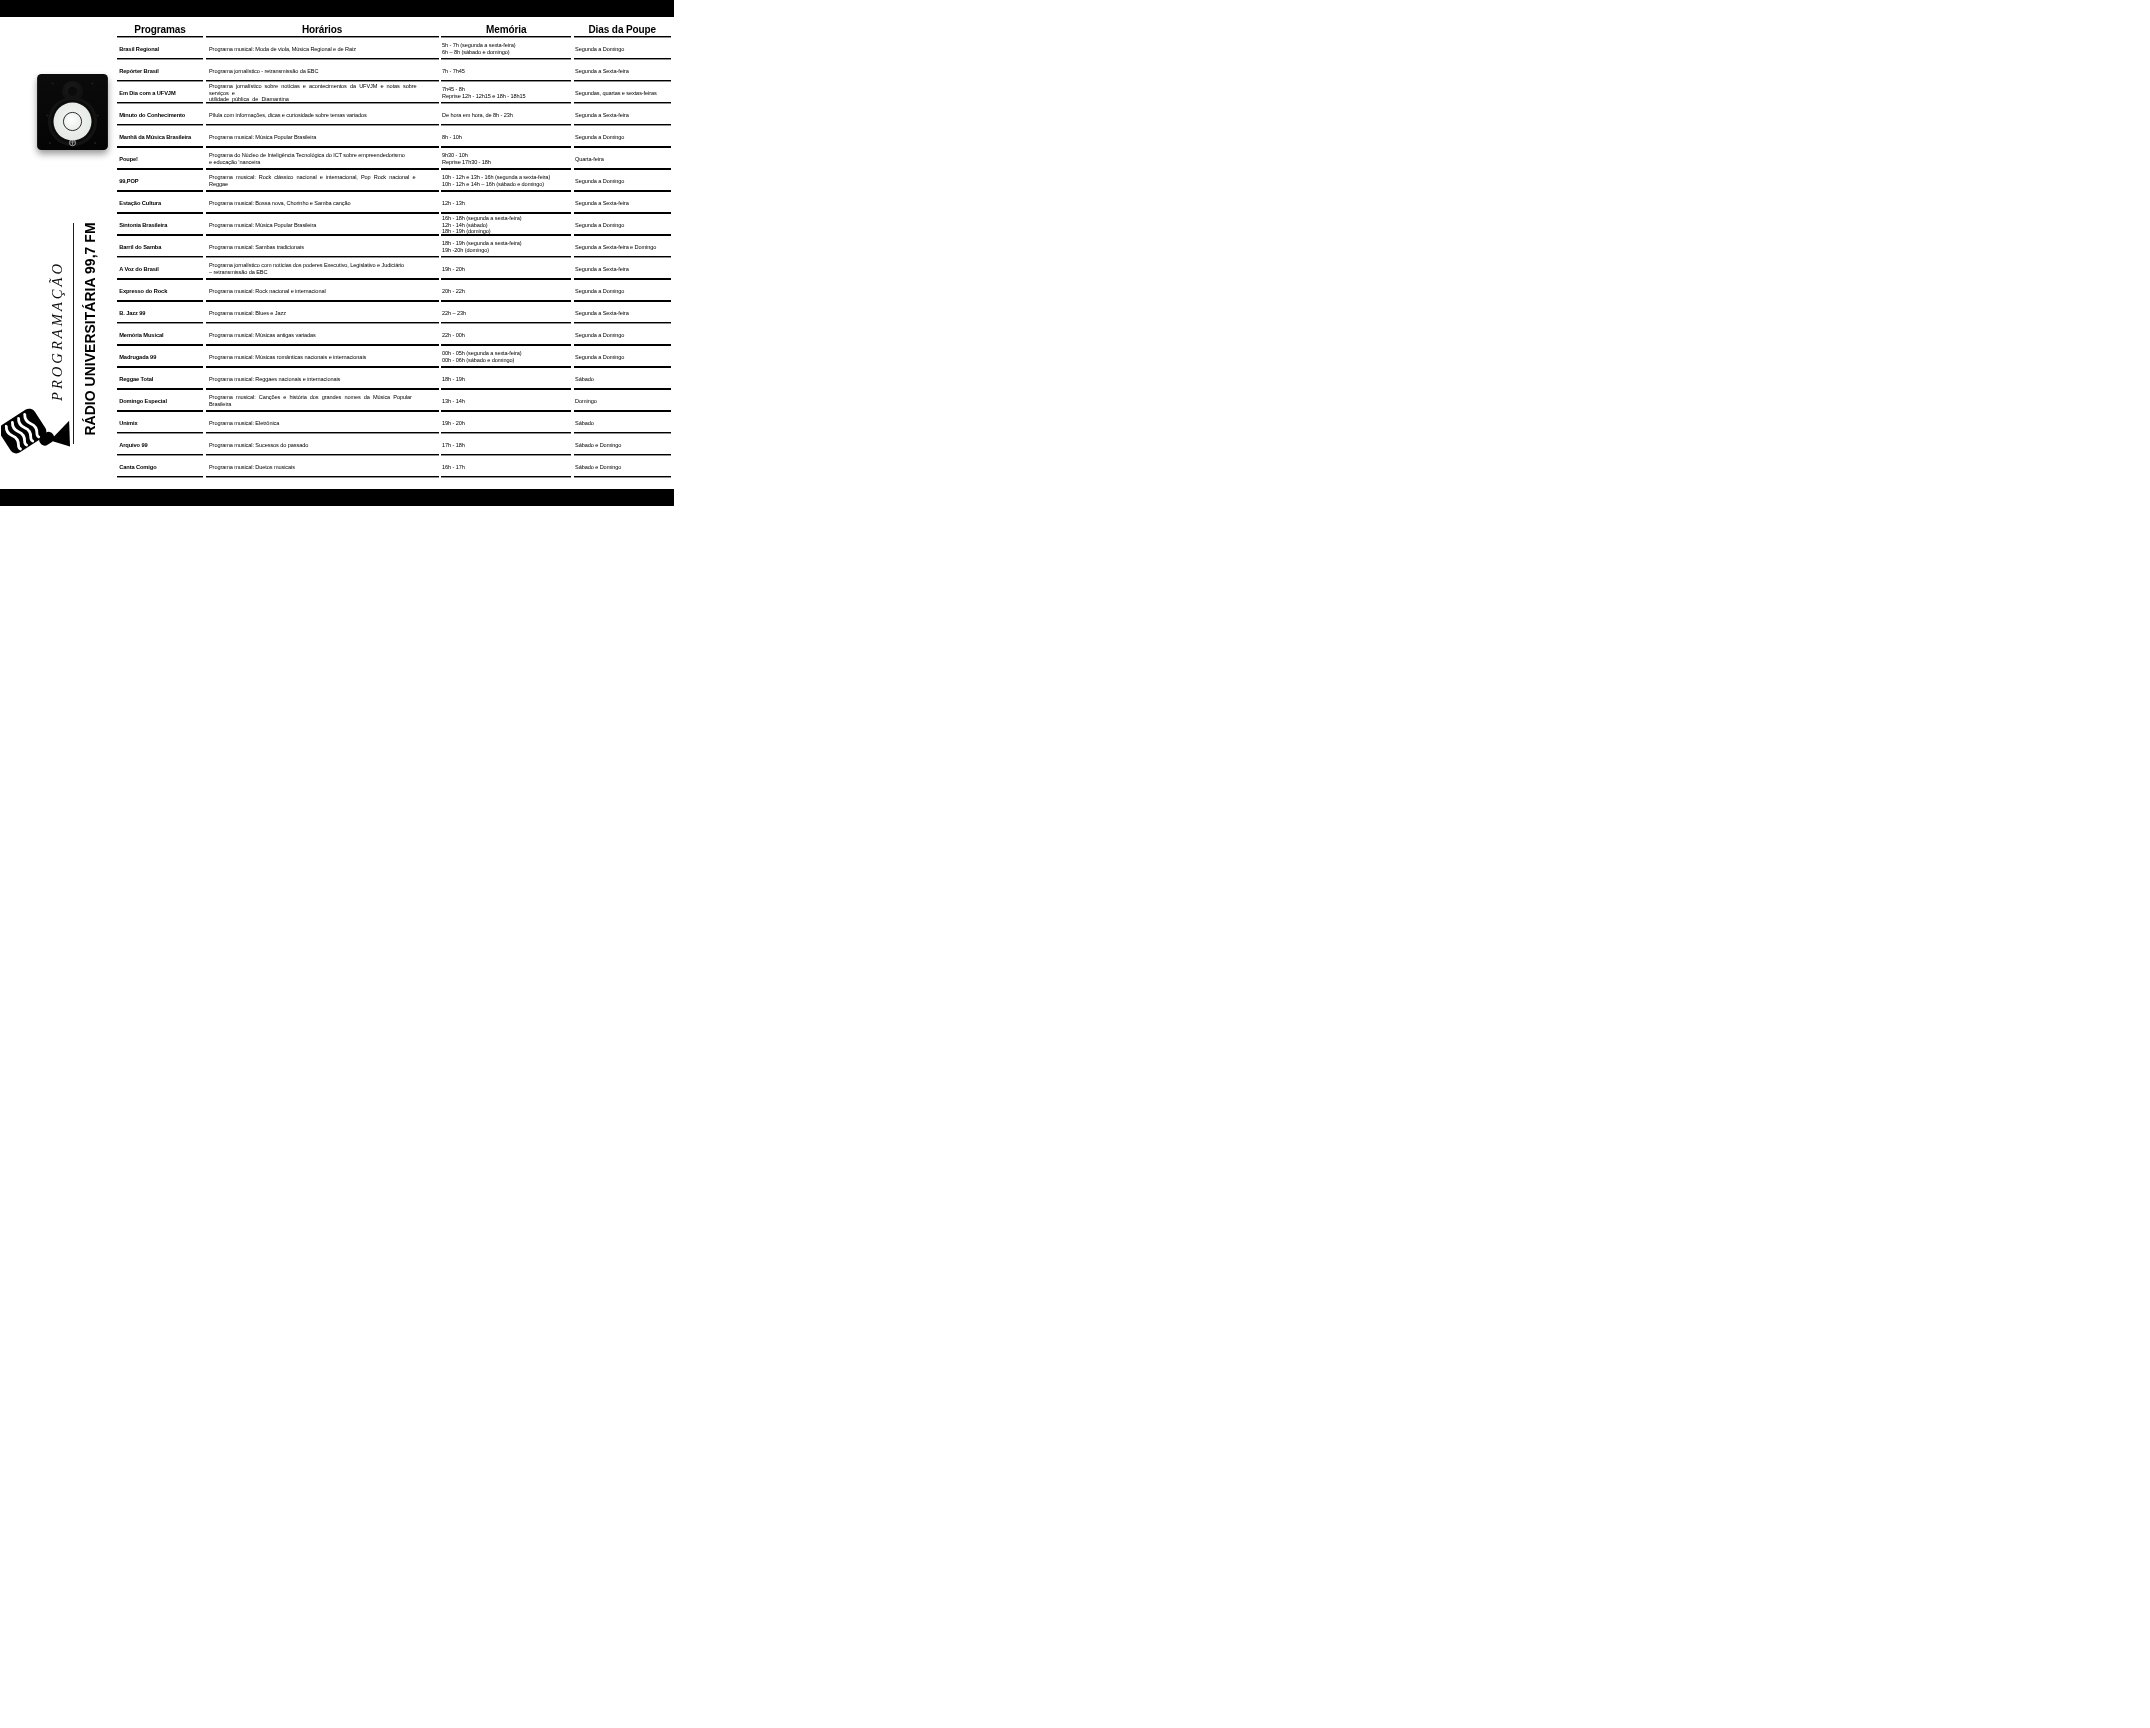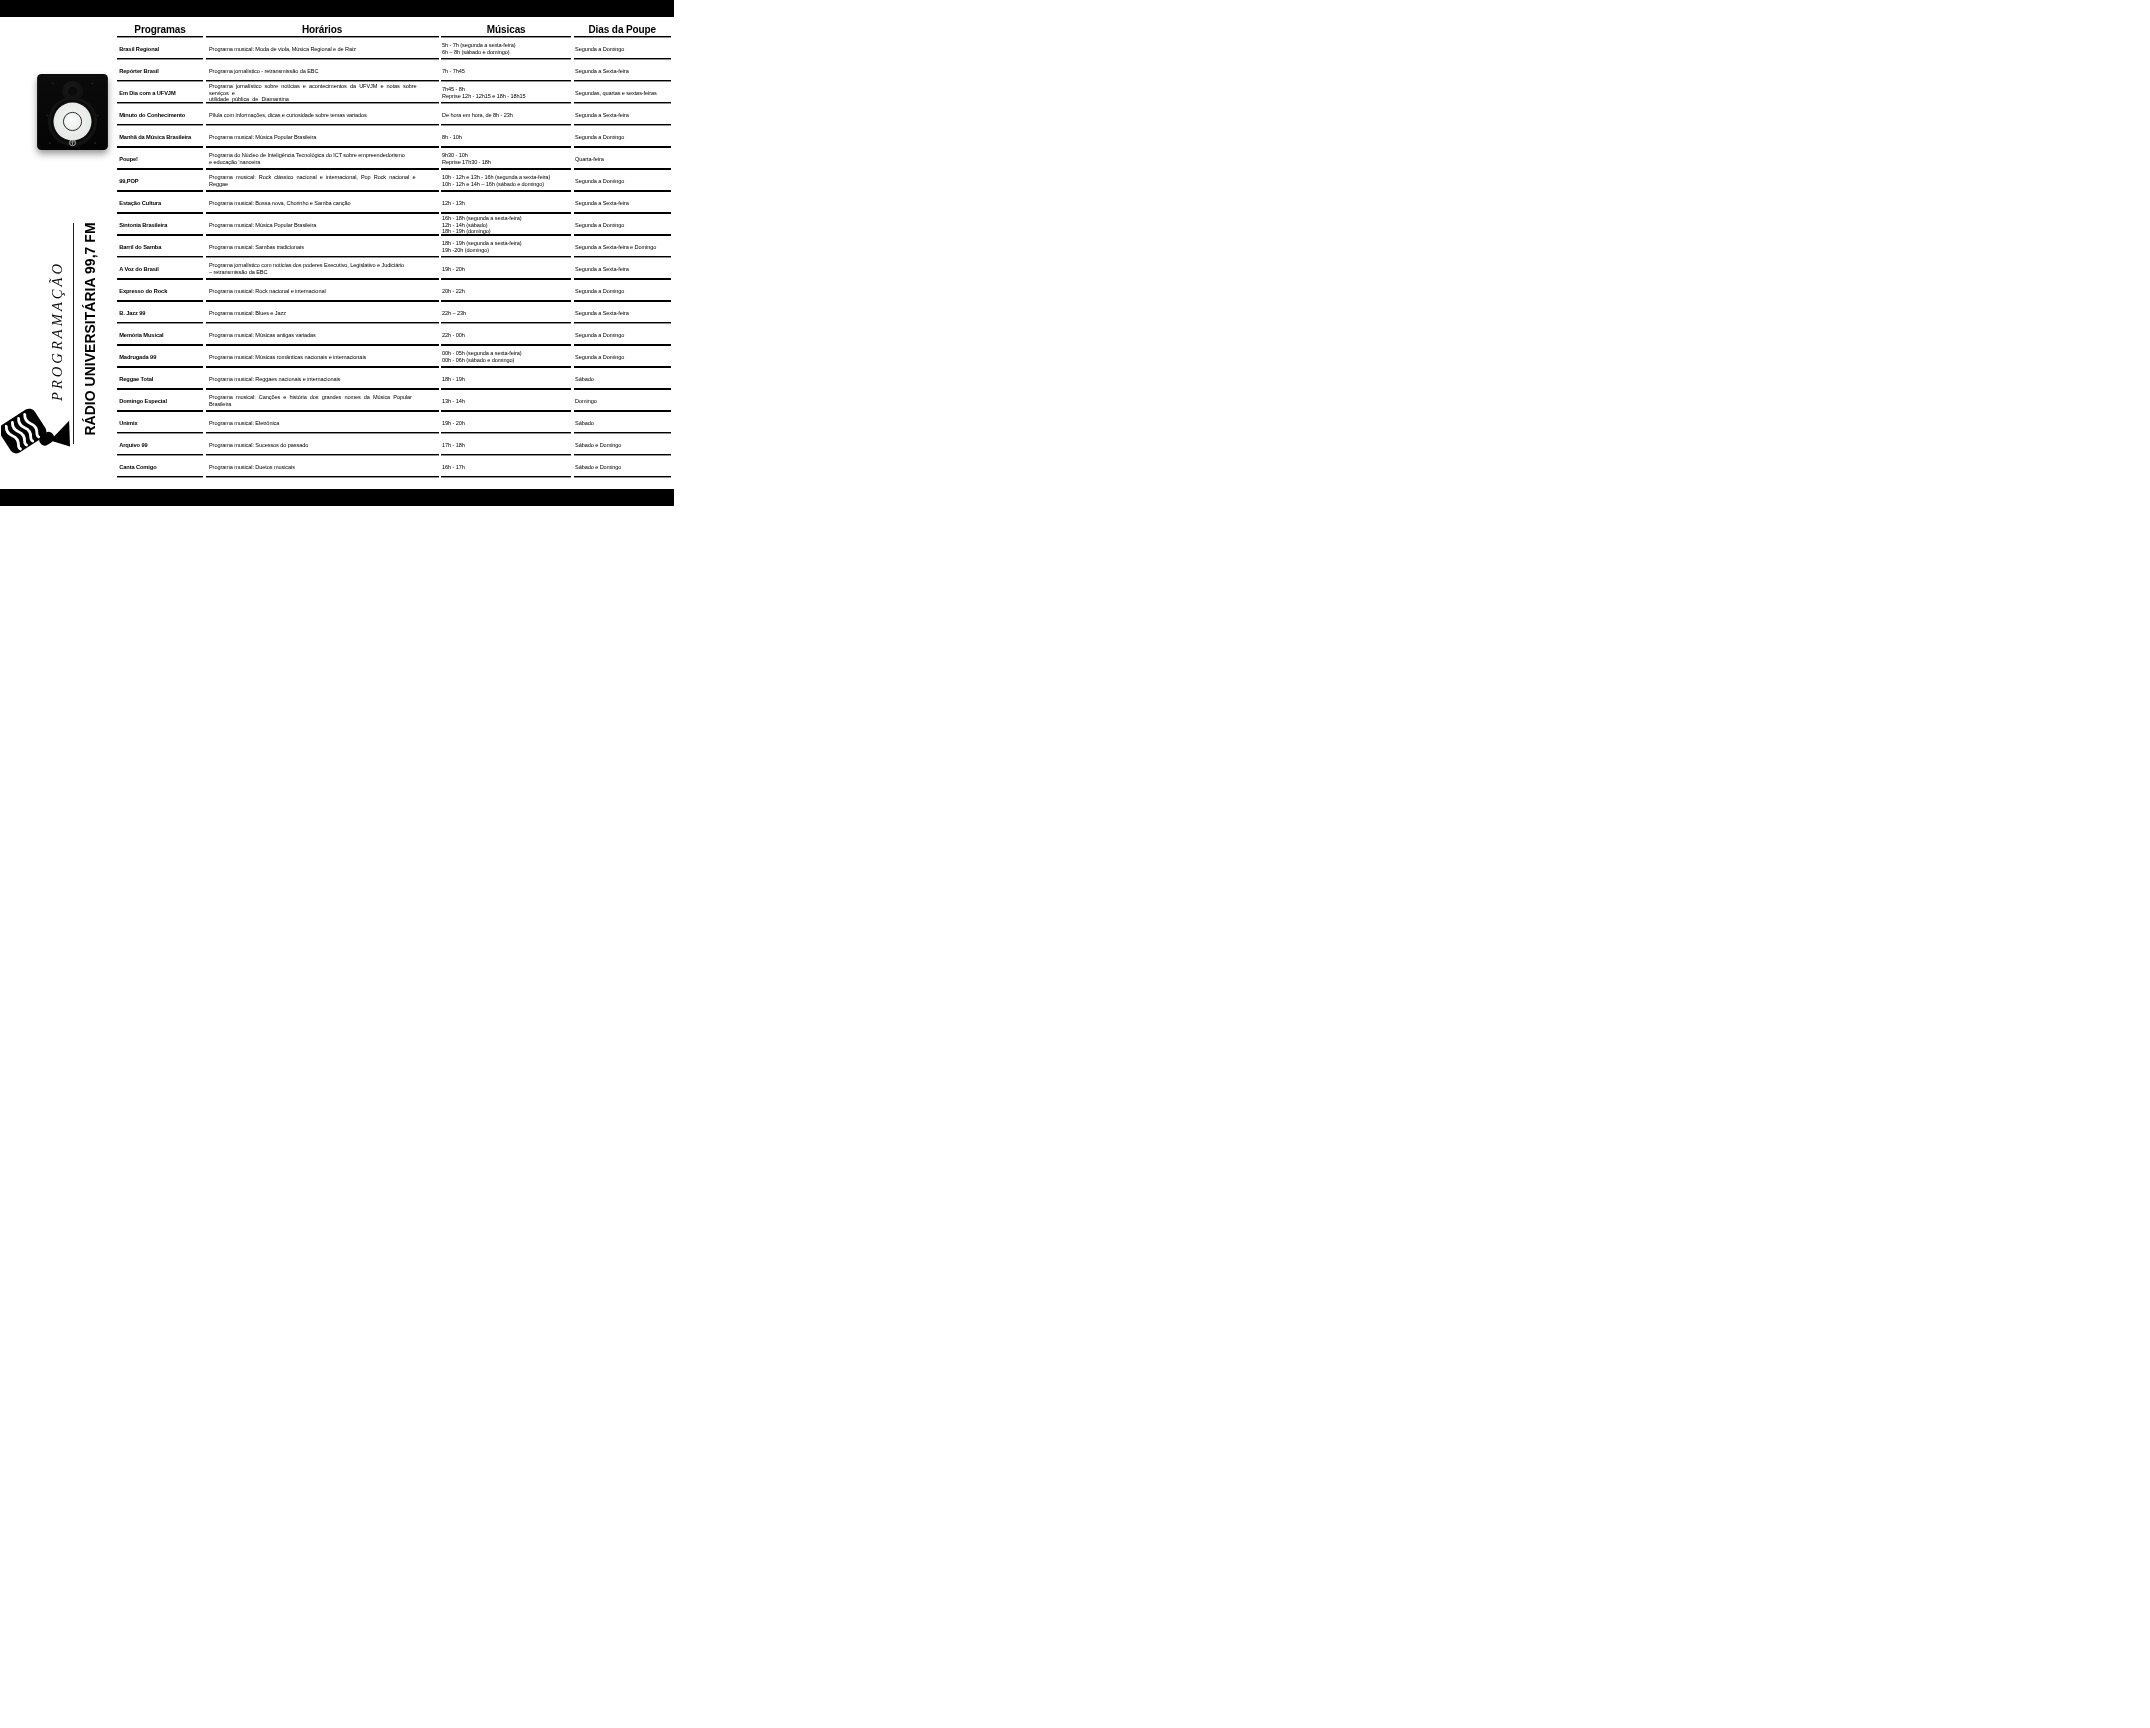--- a/index.html
+++ b/index.html
@@ -106,21 +106,21 @@
     </g>
     <rect x="88" y="58" width="36" height="26" rx="12" transform="rotate(-33 106 71)" fill="#000"></rect>
     <polygon points="114,75 158,29 160,89" fill="#000"></polygon>
   </svg>
 </div>
 
 <div class="sched">
   <div class="thead">
     <div class="hcell">Programas</div>
     <div class="hcell">Horários</div>
-    <div class="hcell">Músicas</div>
+    <div class="hcell">Memória</div>
     <div class="hcell">Dias da Poupe</div>
   </div>
   <div id="table-body">
       <div class="trow">
         <div class="cell c-prog">Brasil Regional</div>
         <div class="cell c-desc">Programa musical: Moda de viola, Música Regional e de Raiz</div>
         <div class="cell c-time">5h - 7h (segunda a sexta-feira)
 6h – 8h (sábado e domingo)</div>
         <div class="cell c-days">Segunda a Domingo</div>
       </div>

